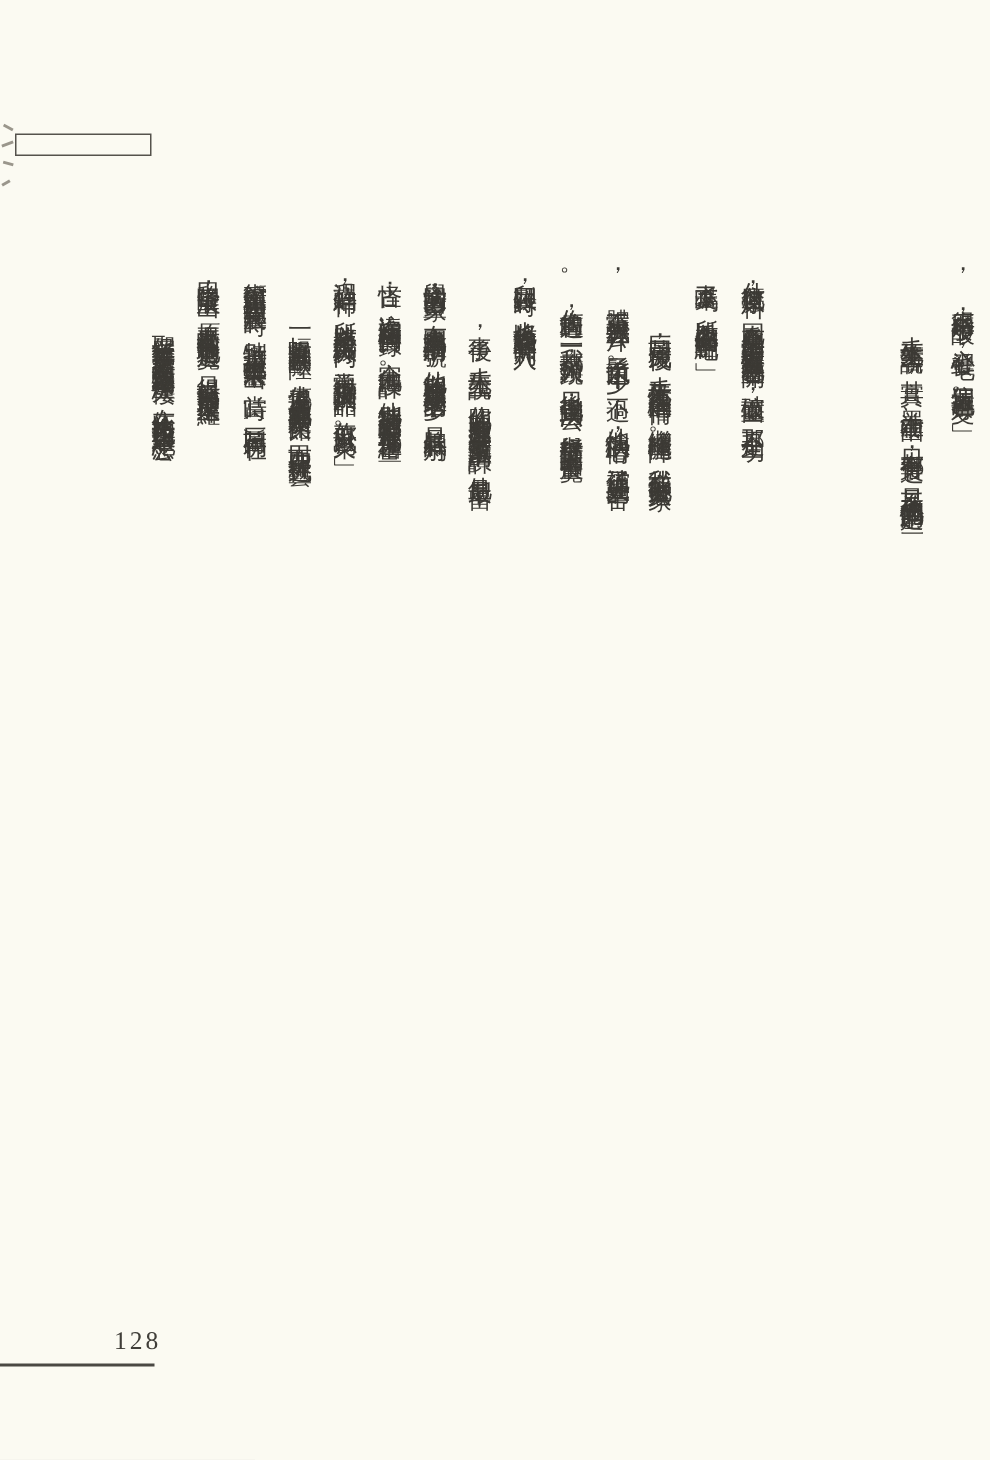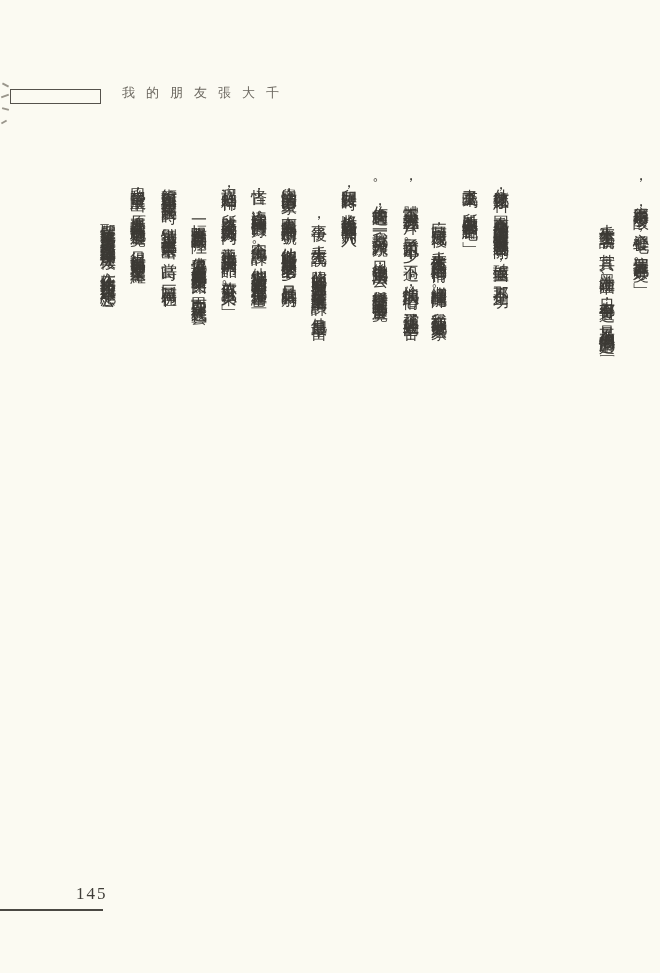--- a/index.html
+++ b/index.html
@@ -60,35 +60,34 @@
 <body>
 
 <div id="page">
 
   <div class="edge-mark m1"></div>
   <div class="edge-mark m2"></div>
   <div class="edge-mark m3"></div>
   <div class="edge-mark m4"></div>
 
   <div class="header-box"></div>
-  <div class="header-title">我的朋友張大千</div>
 
   <div class="col" style="left:629px">，磨得兩手發酸，心裡發毛，這個罪也眞不好受。」</div>
   <div class="col indent" style="left:595px">大千先生笑著說：「其實，墨汁在中國、日本都有製造，只是不放心他們用的是些</div>
   <div class="col" style="left:489px">什麼化學原料，因爲有些用墨汁的畫經過裱畫過程就容易暈開，破壞畫面，那不是全功</div>
   <div class="col" style="left:458px">盡棄了嗎？所以委曲你們辛苦點吧！」</div>
   <div class="col indent" style="left:427px">巨荷圖完成後，大千先生又恢復往日的神情，繼續擺龍門陣。我從旁觀察他老人家</div>
   <div class="col" style="left:399px">，體重至少減輕五公斤，鬍子也白了不少。不過，他愉快的心情，補償了這些天的辛苦</div>
   <div class="col" style="left:368px">。作畫的過程，我都一一攝入鏡頭，日後也帶到法國去，舉行稀世罕見的一幅畫展覽；</div>
   <div class="col" style="left:337px">印製目錄時，也將作畫的過程的照片刊入。</div>
   <div class="col indent" style="left:307px">事後，大千先生說：「你照的這些照片在巴黎深得名畫家常玉的讚許；他是最早留</div>
   <div class="col" style="left:277px">學法國的西畫家，有中國馬蒂斯的稱號，他的資格比趙無極要老的多了，只是脾氣時別</div>
   <div class="col" style="left:247px">古怪；這次編印巨荷圖的目錄，完全由他設計。他特別稱讚你的照片每張都把握住繪畫</div>
   <div class="col" style="left:217px">過程的精神，所以才將全部編入目錄內；常玉難得讚揚別人的作品，你要引以爲榮。」</div>
   <div class="col indent" style="left:187px">一幅畫展覽轟動了歐陸，也傳遍了世界各地的藝術界及美術館。巴西聖保羅近代藝</div>
   <div class="col" style="left:157px">術館舉辦第二屆「雙年藝展」時，特別邀請大千先生榮譽展出，當時，〈巨荷圖〉仍在</div>
   <div class="col" style="left:126px">巴黎隆重展出，原來要在歐洲各地巡迴展覽，只得提前自巴黎空運來聖保羅。</div>
   <div class="col indent" style="left:96px">聖保羅雙年藝展大廈是一幢新型建築物摩登大樓，在依比拉布也拉四百週年紀念公</div>
 
-  <div class="page-number">145</div>
+  <div class="page-number">128</div>
   <div class="folio-rule"></div>
 
 </div>
 
 </body></html>

